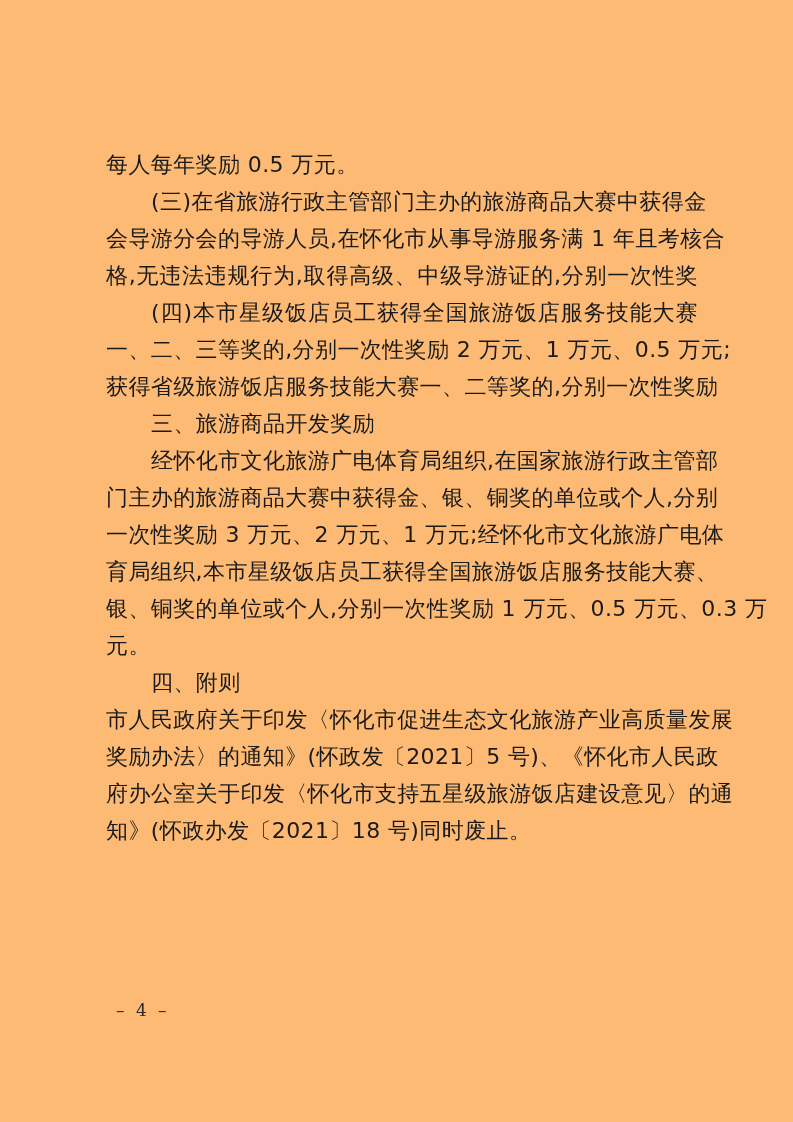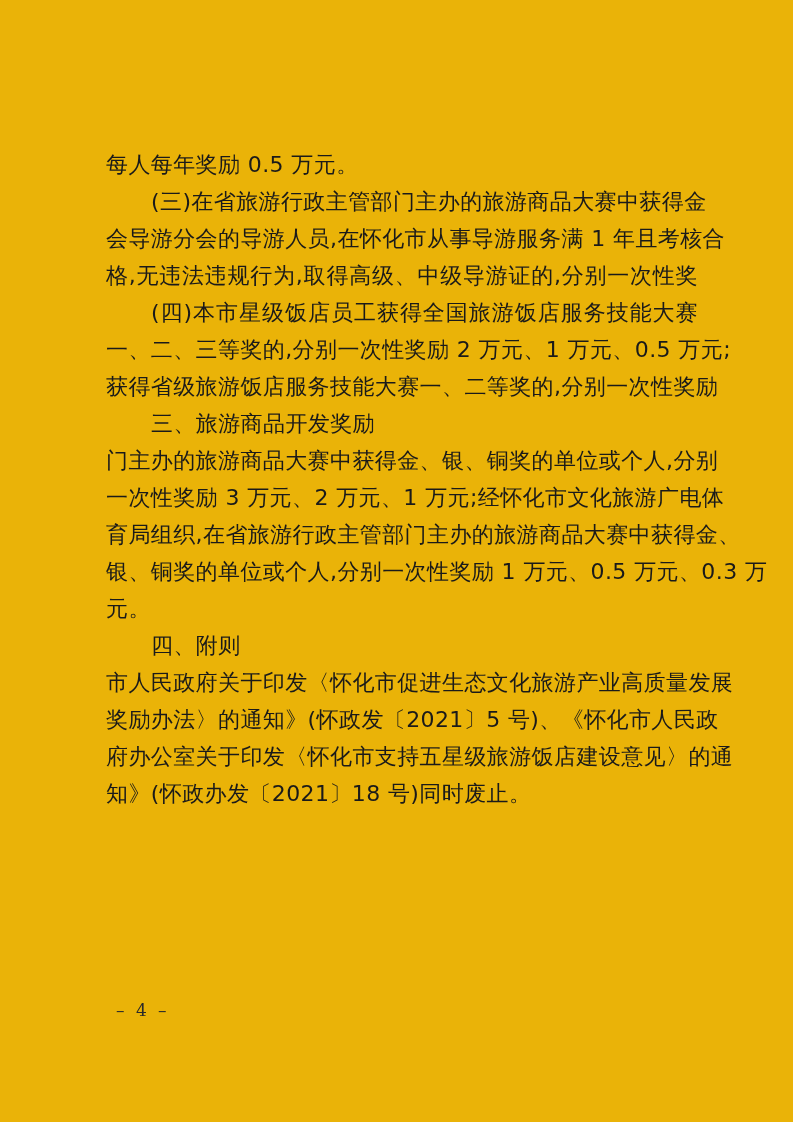--- a/index.html
+++ b/index.html
@@ -4,21 +4,21 @@
 <style>
   html, body {
     margin: 0;
     padding: 0;
     background: #e8e8e8;
   }
   .page {
     position: relative;
     width: 793px;
     height: 1122px;
-    background: #eab308;
+    background: #fdba74;
     overflow: hidden;
     font-family: "DejaVu Sans", sans-serif;
   }
   .content {
     position: absolute;
     left: 106px;
     top: 146px;
     width: 592px;
     color: #1a1a1a;
     overflow: visible;
@@ -56,23 +56,24 @@
 <div class="page">
   <div class="content">
       <div class="line para-end">每人每年奖励 0.5 万元。</div>
       <div class="line indent">(三)在省旅游行政主管部门主办的旅游商品大赛中获得金</div>
       <div class="line">会导游分会的导游人员,在怀化市从事导游服务满 1 年且考核合</div>
       <div class="line">格,无违法违规行为,取得高级、中级导游证的,分别一次性奖</div>
       <div class="line indent">(四)本市星级饭店员工获得全国旅游饭店服务技能大赛</div>
       <div class="line">一、二、三等奖的,分别一次性奖励 2 万元、1 万元、0.5 万元;</div>
       <div class="line">获得省级旅游饭店服务技能大赛一、二等奖的,分别一次性奖励</div>
       <div class="line indent para-end">三、旅游商品开发奖励</div>
+      <div class="line indent">经怀化市文化旅游广电体育局组织,在国家旅游行政主管部</div>
       <div class="line">门主办的旅游商品大赛中获得金、银、铜奖的单位或个人,分别</div>
       <div class="line">一次性奖励 3 万元、2 万元、1 万元;经怀化市文化旅游广电体</div>
-      <div class="line">育局组织,在省旅游行政主管部门主办的旅游商品大赛中获得金、</div>
+      <div class="line">育局组织,本市星级饭店员工获得全国旅游饭店服务技能大赛、</div>
       <div class="line">银、铜奖的单位或个人,分别一次性奖励 1 万元、0.5 万元、0.3 万</div>
       <div class="line para-end">元。</div>
       <div class="line indent para-end">四、附则</div>
       <div class="line">市人民政府关于印发〈怀化市促进生态文化旅游产业高质量发展</div>
       <div class="line">奖励办法〉的通知》(怀政发〔2021〕5 号)、《怀化市人民政</div>
       <div class="line">府办公室关于印发〈怀化市支持五星级旅游饭店建设意见〉的通</div>
       <div class="line para-end">知》(怀政办发〔2021〕18 号)同时废止。</div>
     </div>
   <div class="page-number">– 4 –</div>
 </div>

